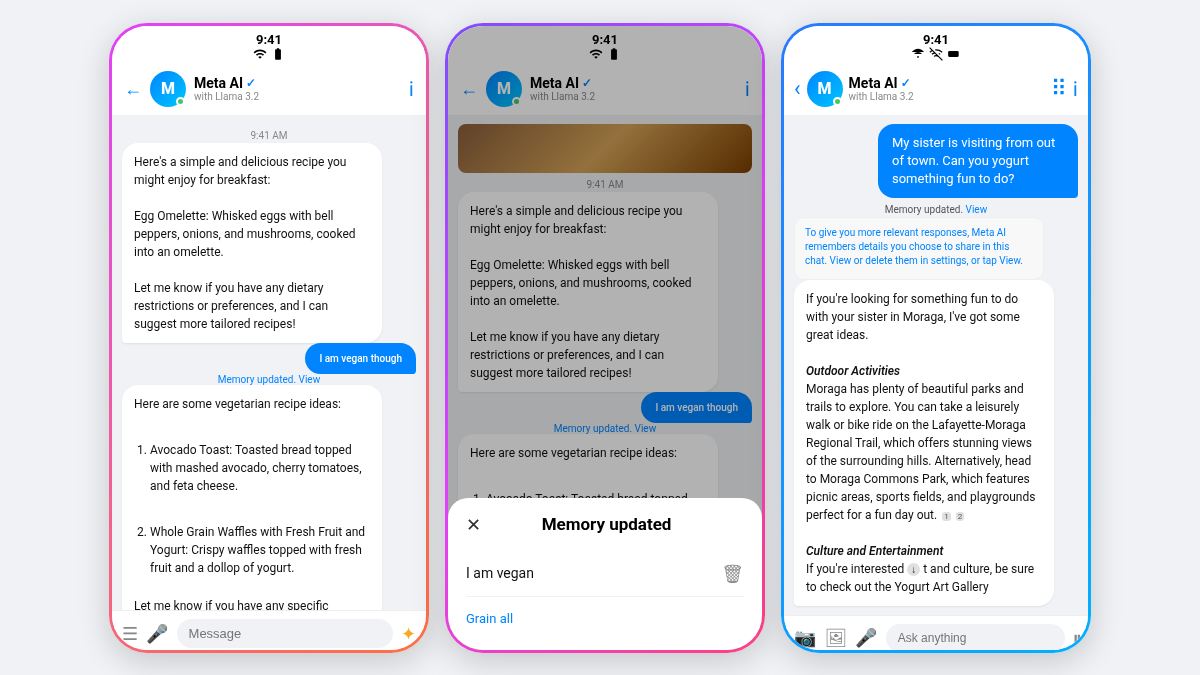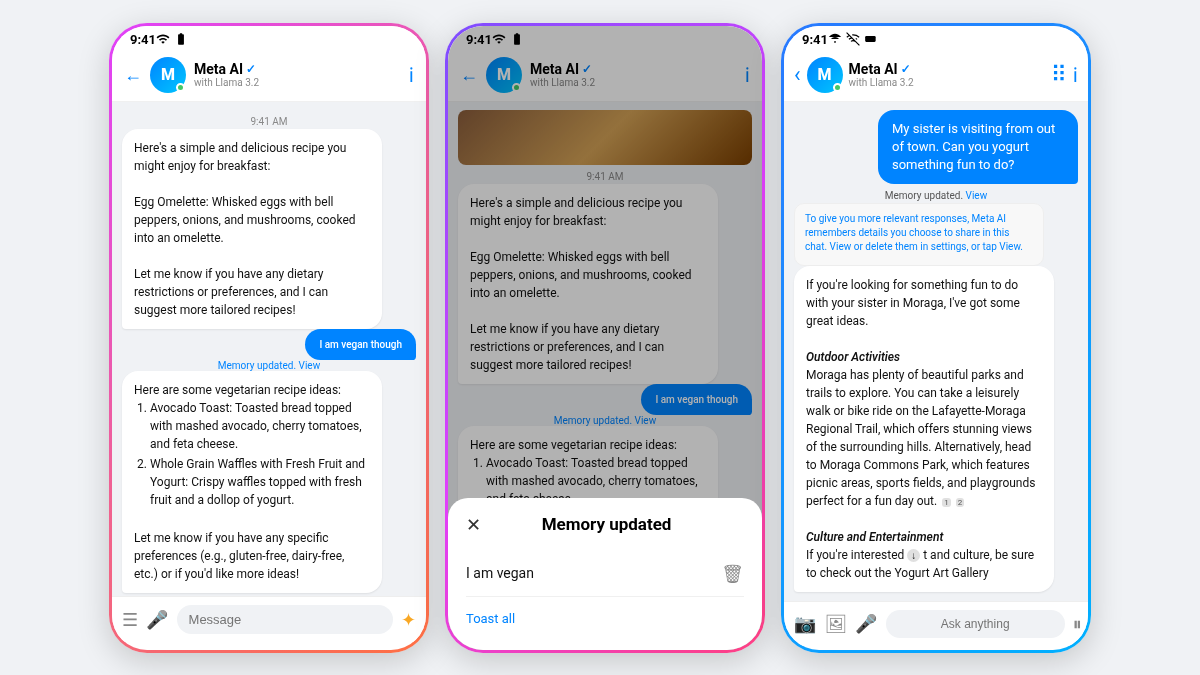--- a/index.html
+++ b/index.html
@@ -35,25 +35,27 @@
     .phone-3 {
       border: 3px solid transparent;
       background: linear-gradient(#fff,#fff) padding-box,
                   linear-gradient(135deg, #2979ff, #00b0ff) border-box;
       width: 310px;
     }
 
     
     .status-bar {
       display: flex;
+      justify-content: space-between;
       align-items: center;
       padding: 6px 18px 4px;
       font-size: 12px;
       font-weight: 600;
       background: #fff;
+      flex-direction: column;
     }
     .status-bar .time { font-weight: 700; font-size: 13px; }
     .status-icons { display: flex; gap: 4px; align-items: center; }
     .status-icons svg { width: 14px; height: 14px; }
 
     
     .chat-header {
       display: flex;
       align-items: center;
       padding: 6px 12px 8px;
@@ -156,21 +158,21 @@
     }
     .memory-notice span {
       color: #0084ff;
       cursor: pointer;
     }
     .bubble-ai ol {
       padding-left: 16px;
       font-size: 12px;
       line-height: 1.5;
     }
-    .bubble-ai ol li { margin-bottom: 2px; }
+    .bubble-ai ol li { margin-bottom: 2px; margin-top: 28px; }
     .hero-image {
       width: 100%;
       height: 55px;
       background: linear-gradient(135deg, #8B5E3C, #D4A256, #7B3F00);
       border-radius: 8px;
       margin-bottom: 4px;
     }
 
     
     .chat-input-bar {
@@ -240,21 +242,20 @@
     }
     .ask-field {
       flex: 1;
       background: #f0f2f5;
       border-radius: 20px;
       padding: 7px 12px;
       font-size: 12px;
       color: #888;
       border: none;
       outline: none;
-      text-align: center;
     }
     .bubble-ai-italic { font-style: italic; font-weight: 600; font-size: 12px; margin-bottom: 2px; }
     .sup-ref {
       font-size: 8px;
       background: #e0e0e0;
       border-radius: 3px;
       padding: 0 2px;
       color: #555;
       margin-left: 2px;
     }
@@ -441,21 +442,21 @@
     <div class="modal-overlay">
       <div class="modal-sheet">
         <div class="modal-header">
           <span class="modal-close">✕</span>
           <span class="modal-title">Memory updated</span>
         </div>
         <div class="modal-item">
           <span class="modal-item-text">I am vegan</span>
           <span class="modal-delete-icon">🗑</span>
         </div>
-        <a class="view-all-link">Toast all</a>
+        <a class="view-all-link">Grain all</a>
       </div>
     </div>
   </div>
 
   <div class="phone phone-3">
 
     <div class="status-bar">
       <span class="time">9:41</span>
       <div class="status-icons">
         <svg viewBox="0 0 24 24" fill="currentColor" width="13" height="13">

